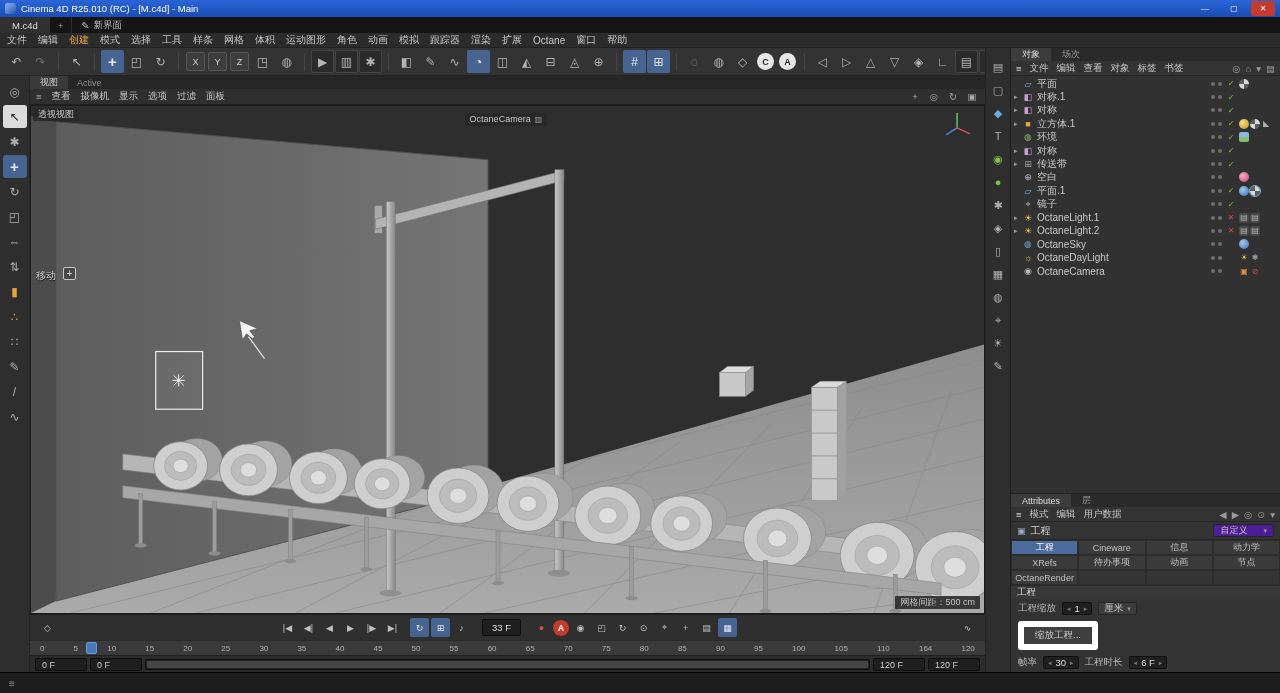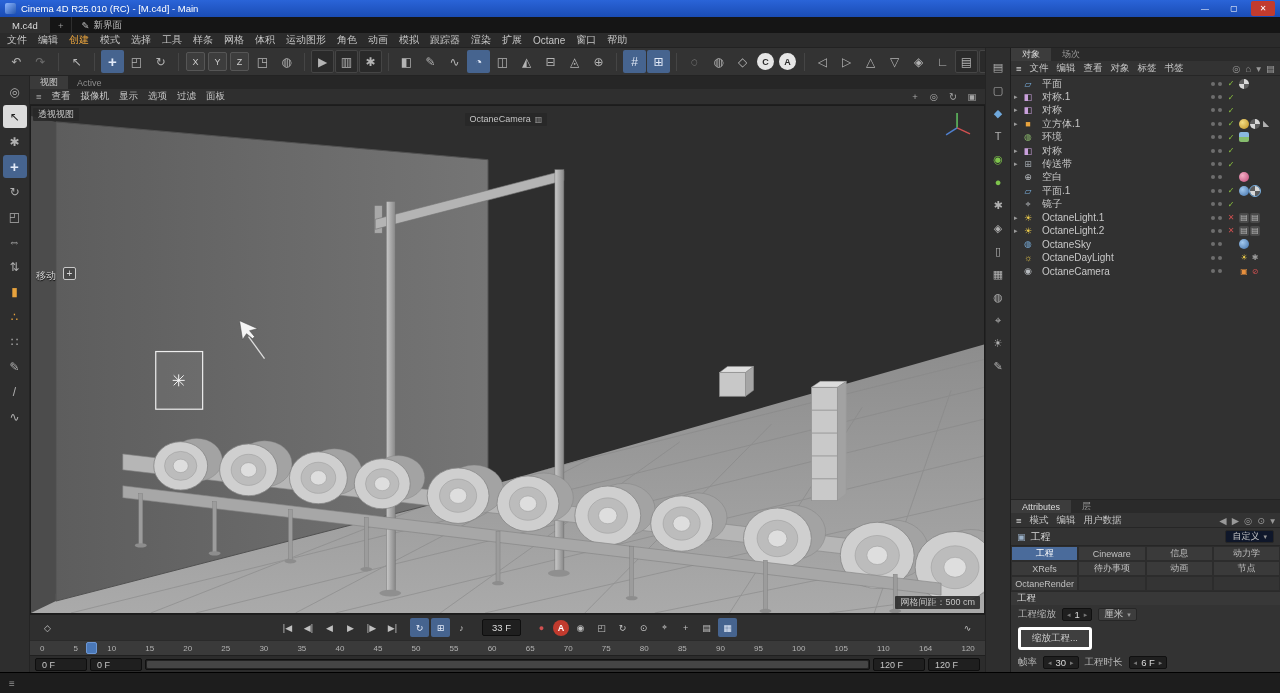--- a/index.html
+++ b/index.html
@@ -85,21 +85,21 @@
 .rightpanel{width:270px;background:#333;border-left:1px solid #1e1e1e;display:flex;flex-direction:column;flex:none}
 .pm-tabs{height:13px;display:flex;background:#2a2a2a;font-size:9px;flex:none}
 .pm-tab{padding:0 11px;display:flex;align-items:center;color:#9a9a9a}
 .pm-tab.active{background:#3c3c3c;color:#dcdcdc}
 .pm-menu{height:15px;display:flex;align-items:center;gap:8px;padding:0 5px;background:#333;border-bottom:1px solid #262626;font-size:9.5px;flex:none}
 .pm-menu .corner{margin-left:auto;display:flex;gap:5px;color:#999}
 .om-tree{flex:1;background:#313131;overflow:hidden;padding-top:1px;min-height:0}
 .om-row{height:13.4px;display:flex;align-items:center;padding:0 3px;font-size:10px}
 .om-arrow{width:8px;color:#9a9a9a;font-size:7px;flex:none}
 .om-icon{width:12px;text-align:center;font-size:9px;flex:none}
-.om-label{margin-left:8px;color:#c8c8c8;white-space:nowrap;overflow:hidden}
+.om-label{margin-left:3px;color:#c8c8c8;white-space:nowrap;overflow:hidden}
 .om-dots{display:flex;gap:3px;margin-right:4px;flex:none}
 .om-dot{width:4px;height:4px;border-radius:50%;background:#6e6e6e}
 .om-toggle{width:10px;text-align:center;font-size:8px;flex:none}
 .om-toggle.check{color:#8dc63f}
 .om-toggle.cross{color:#d05050}
 .om-tags{display:flex;gap:1px;margin-left:3px;width:38px;flex:none}
 .tag{width:10px;height:10px;display:flex;align-items:center;justify-content:center;font-size:8px;border-radius:2px}
 .tag-checker,.tag-checkerSel{background:conic-gradient(#d8d8d8 0 25%,#5c5c5c 0 50%,#d8d8d8 0 75%,#5c5c5c 0);border-radius:50%}
 .tag-checkerSel{outline:1px solid #7ab0e0}
 .tag-yellow{background:radial-gradient(circle at 35% 35%,#f2dc84,#bf9020);border-radius:50%}
@@ -109,32 +109,32 @@
 .tag-phong{color:#b0b0b0}
 .tag-film{color:#b8b8b8;background:#4a4a4a}
 .tag-sun{color:#e8c84a}
 .tag-gear{color:#9a9a9a}
 .tag-orange{color:#e8903d}
 .tag-slash{color:#d05050}
 
 .attr{border-top:1px solid #232323;background:#333;flex:none}
 .attr-title{height:17px;display:flex;align-items:center;gap:5px;padding:0 6px;font-size:10px;color:#dcdcdc}
 .attr-obj-ico{color:#9ab0c8;font-size:9px}
-.preset{margin-left:auto;background:#0f172a;border:1px solid #262626;border-radius:2px;padding:0 6px;display:flex;gap:4px;font-size:9px;height:13px;align-items:center;color:#c8c8c8}
+.preset{margin-left:auto;background:#4c1d95;border:1px solid #262626;border-radius:2px;padding:0 6px;display:flex;gap:16px;font-size:9px;height:13px;align-items:center;color:#c8c8c8}
 .attr-grid{display:flex;flex-wrap:wrap;border-top:1px solid #262626}
 .agt{width:25%;height:15px;background:#3a3a3a;border:1px solid #2c2c2c;display:flex;align-items:center;justify-content:center;font-size:9px;color:#c0c0c0;white-space:nowrap;overflow:hidden}
 .agt.active{background:#4a6b9b;color:#fff}
 .agt.fill{background:#343434;border-color:#2c2c2c}
 .attr-section{height:14px;display:flex;align-items:center;padding:0 6px;font-size:9.5px;color:#dcdcdc;background:#383838;border-top:1px solid #2a2a2a;gap:4px}
 .sec-arrow{font-size:7px;color:#9a9a9a}
 .attr-row{display:flex;align-items:center;gap:6px;padding:3px 7px;font-size:9.5px;color:#b8b8b8}
 .afield{background:#1f1f1f;border:1px solid #101010;border-radius:2px;height:13px;display:flex;align-items:center;padding:0 4px;gap:4px;color:#dcdcdc}
 .stp{color:#777;font-size:7px}
 .aselect{background:#3d3d3d;border:1px solid #262626;border-radius:2px;height:13px;display:flex;align-items:center;padding:0 5px;gap:4px;color:#c8c8c8}
-.abtn{background:#3f3f3f;border:3px solid #ffffff;border-radius:3px;padding:2px 11px;color:#cccccc;font-size:9.5px;width:max-content}
+.abtn{background:#3f3f3f;border:6px solid #ffffff;border-radius:3px;padding:2px 11px;color:#cccccc;font-size:9.5px;width:max-content}
 .caret{font-size:7px;color:#999}
 
 .statusbar{height:21px;background:#1d1d1d;border-top:1px solid #000;display:flex;align-items:center;padding:0 9px;color:#909090;flex:none}
 </style>
 </head>
 <body>
 
 <div class="app">
 
   <div class="titlebar">

